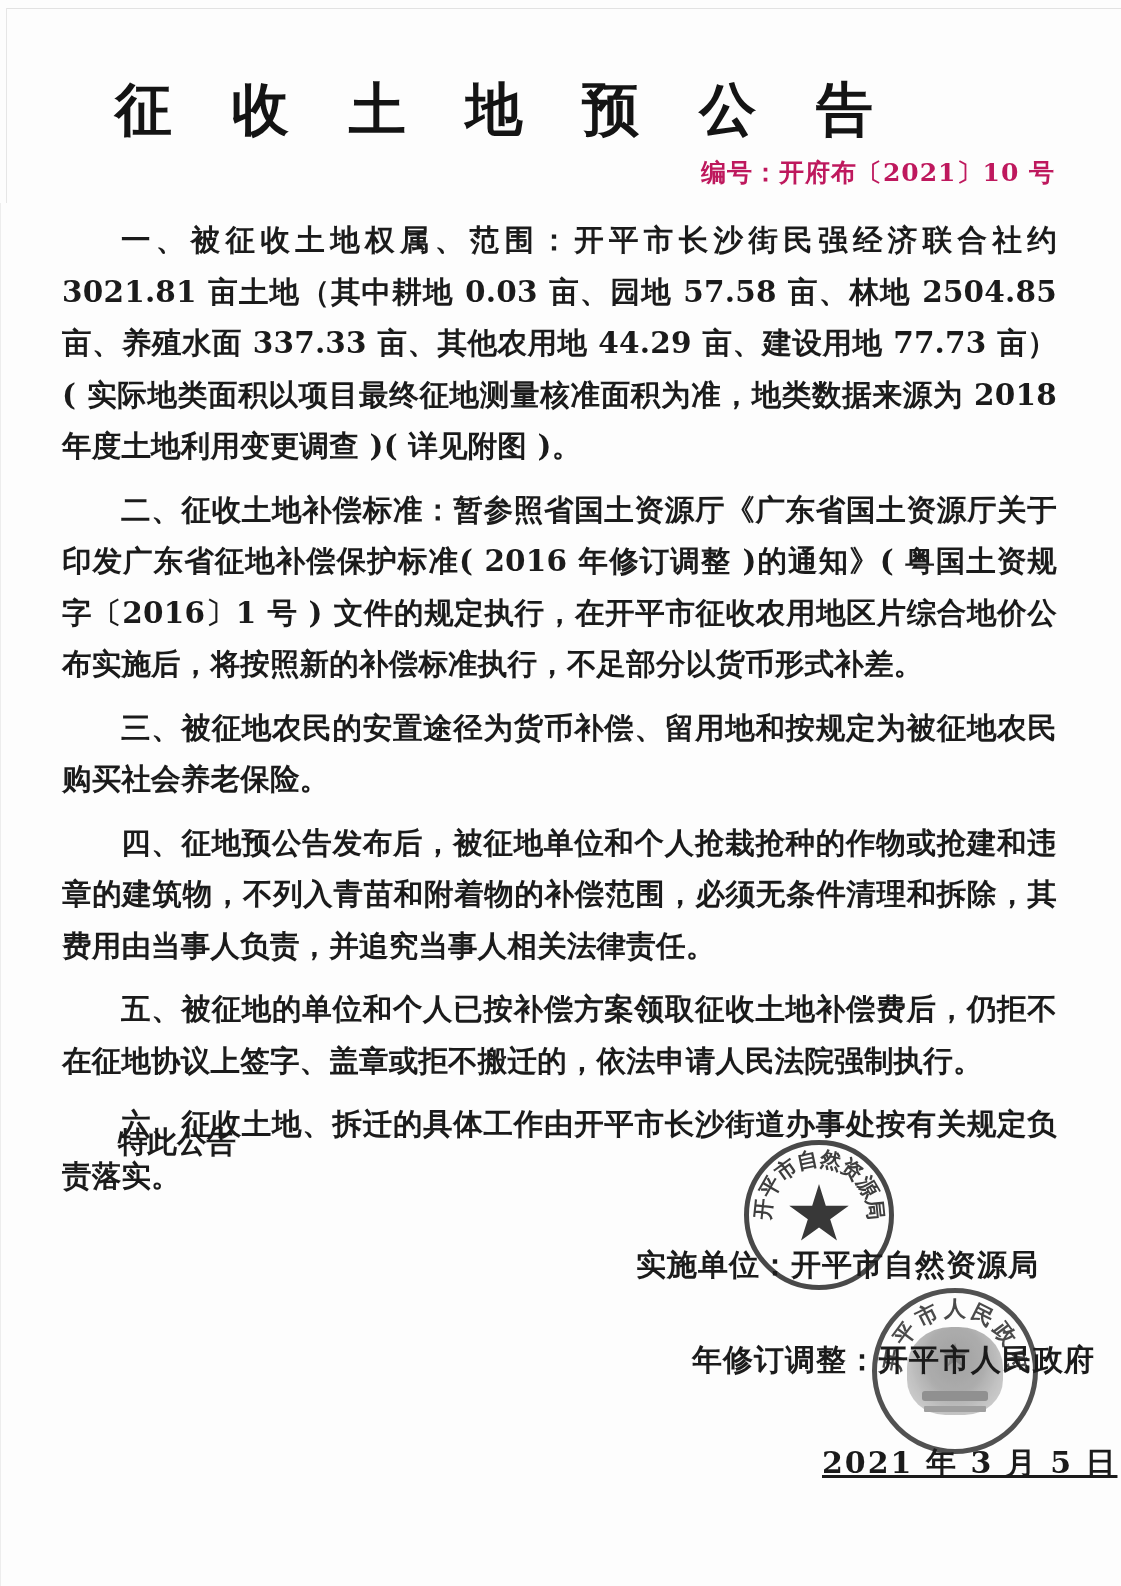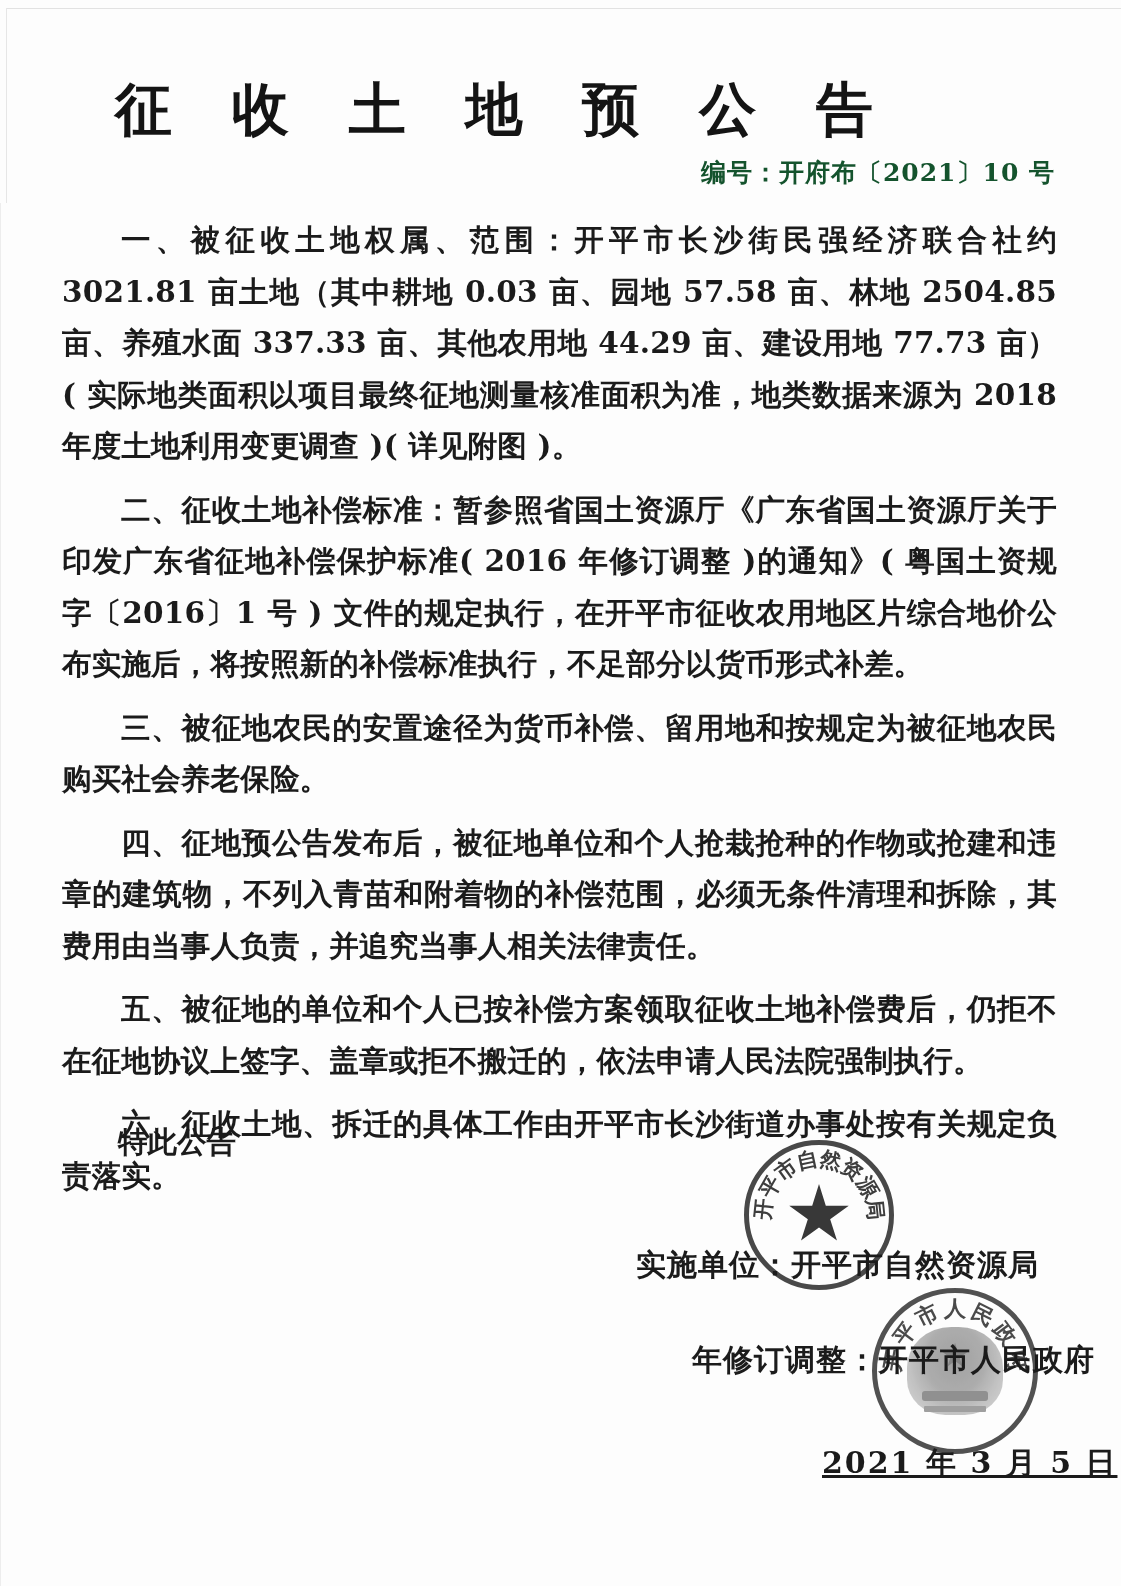--- a/index.html
+++ b/index.html
@@ -48,21 +48,21 @@
     font-family: "DejaVu Serif", "Liberation Serif", serif;
   }
 
   .doc-number {
     position: absolute;
     top: 156px;
     right: 66px;
     font-size: 25px;
     font-weight: bold;
     letter-spacing: 1px;
-    color: #14532d;
+    color: #be185d;
   }
 
   .body-text {
     position: absolute;
     top: 214px;
     left: 62px;
     width: 995px;
   }
   .para {
     font-size: 29.5px;

